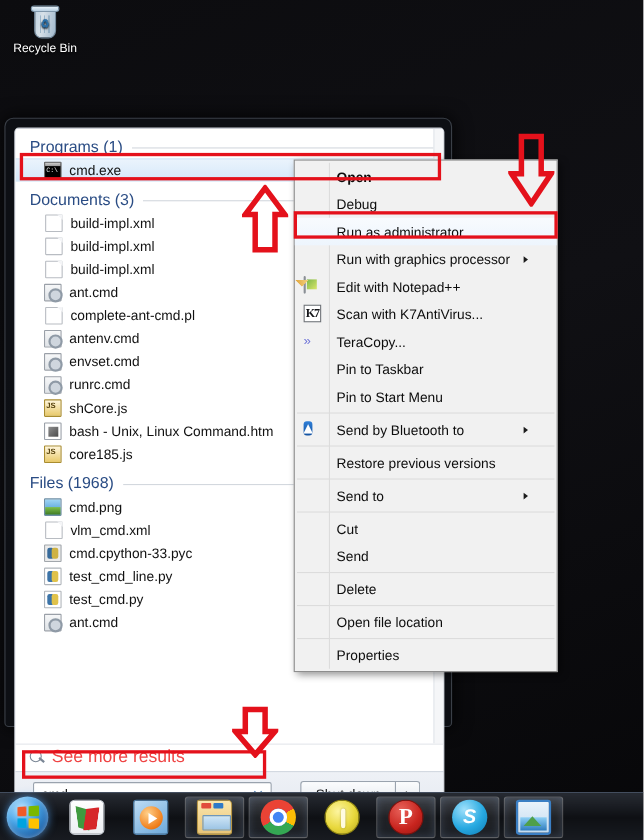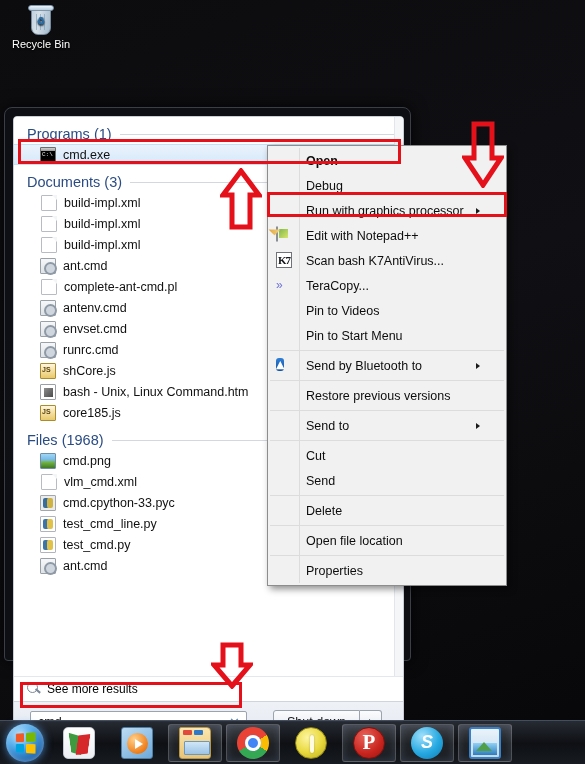--- a/index.html
+++ b/index.html
@@ -225,22 +225,22 @@
     position: absolute;
     left: 0; top: 559px;
     width: 391px; height: 25px;
     display: flex; align-items: center;
     gap: 6px;
     padding-left: 13px;
     background: #fff;
     border-top: 1px solid #e4e7eb;
   }
   #see-more .lbl {
-    color: #000000;
-    font-size: 12px;
+    color: #ef4444;
+    font-size: 16px;
   }
   .mag {
     position: relative; width: 14px; height: 14px; flex:0 0 14px;
   }
   .mag::before{
     content:"";
     position:absolute; left:0; top:0;
     width:9px;height:9px;border:1.5px solid #7b8796;border-radius:50%;
   }
   .mag::after{
@@ -737,40 +737,44 @@
 
   <div id="context-menu">
     <div class="cm-gutter-line"></div>
     <div id="cm-items">
         <div class="cm-item bold">
           <span>Open</span>
         </div>
         <div class="cm-item">
           <span>Debug</span>
         </div>
+        <div class="cm-item highlight">
+          <span class="cm-ic"><span class="shield"></span></span>
+          <span>Run as administrator</span>
+        </div>
         <div class="cm-item">
           <span>Run with graphics processor</span>
           <span class="cm-arrow"></span>
         </div>
         <div class="cm-item">
           <span class="cm-ic"><span class="npp"></span></span>
           <span>Edit with Notepad++</span>
         </div>
         <div class="cm-item">
           <span class="cm-ic">
             <span class="k7">K7</span>
           </span>
-          <span>Scan bash K7AntiVirus...</span>
+          <span>Scan with K7AntiVirus...</span>
         </div>
         <div class="cm-item">
           <span class="cm-ic"><span class="tera">»</span></span>
           <span>TeraCopy...</span>
         </div>
         <div class="cm-item">
-          <span>Pin to Videos</span>
+          <span>Pin to Taskbar</span>
         </div>
         <div class="cm-item">
           <span>Pin to Start Menu</span>
         </div>
         <div class="cm-sep"></div>
         <div class="cm-item">
           <span class="cm-ic"><span class="bt">▲</span></span>
           <span>Send by Bluetooth to</span>
           <span class="cm-arrow"></span>
         </div>

